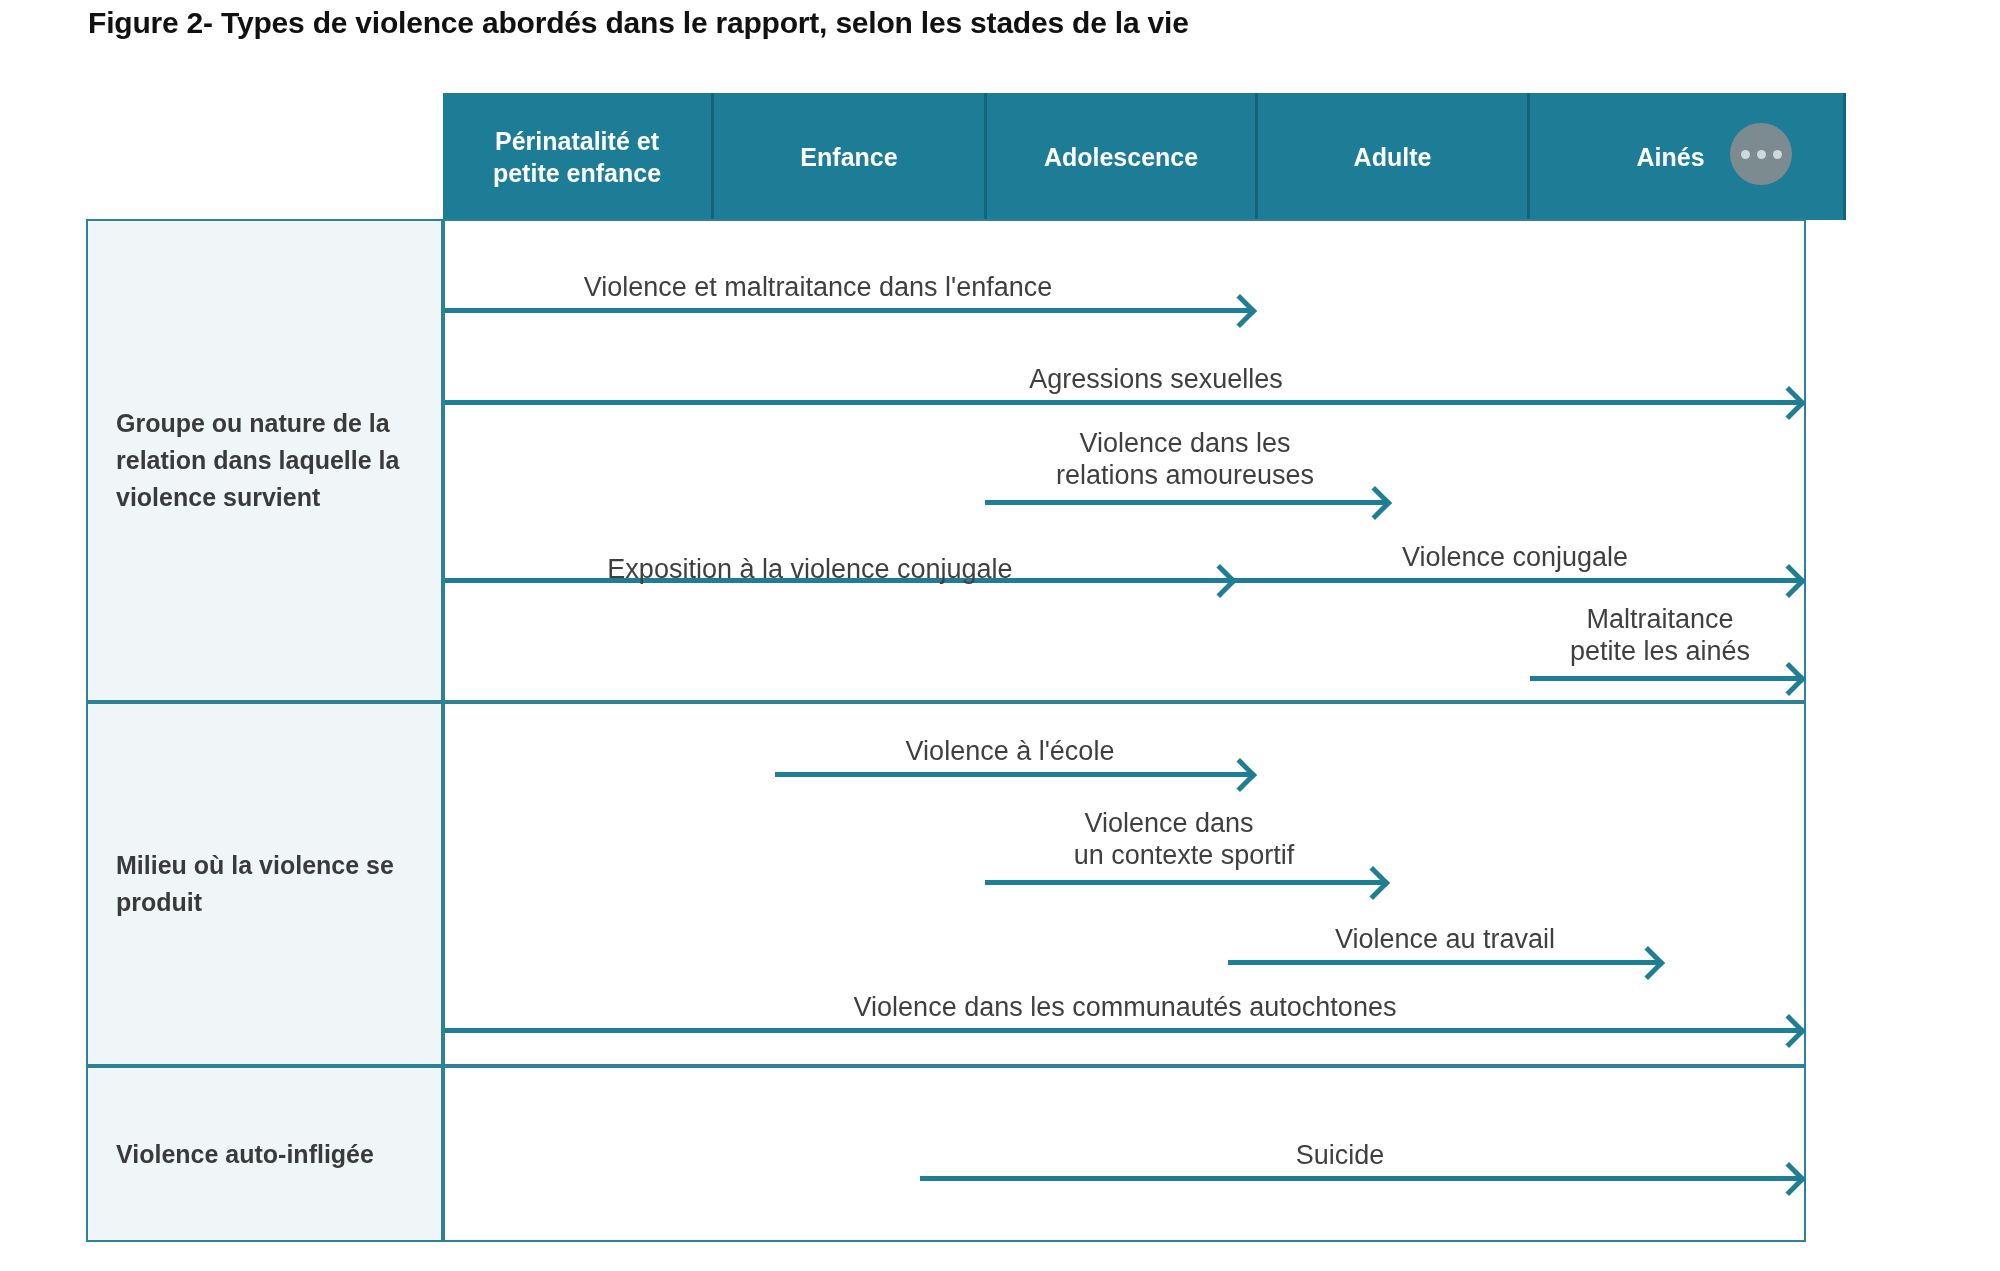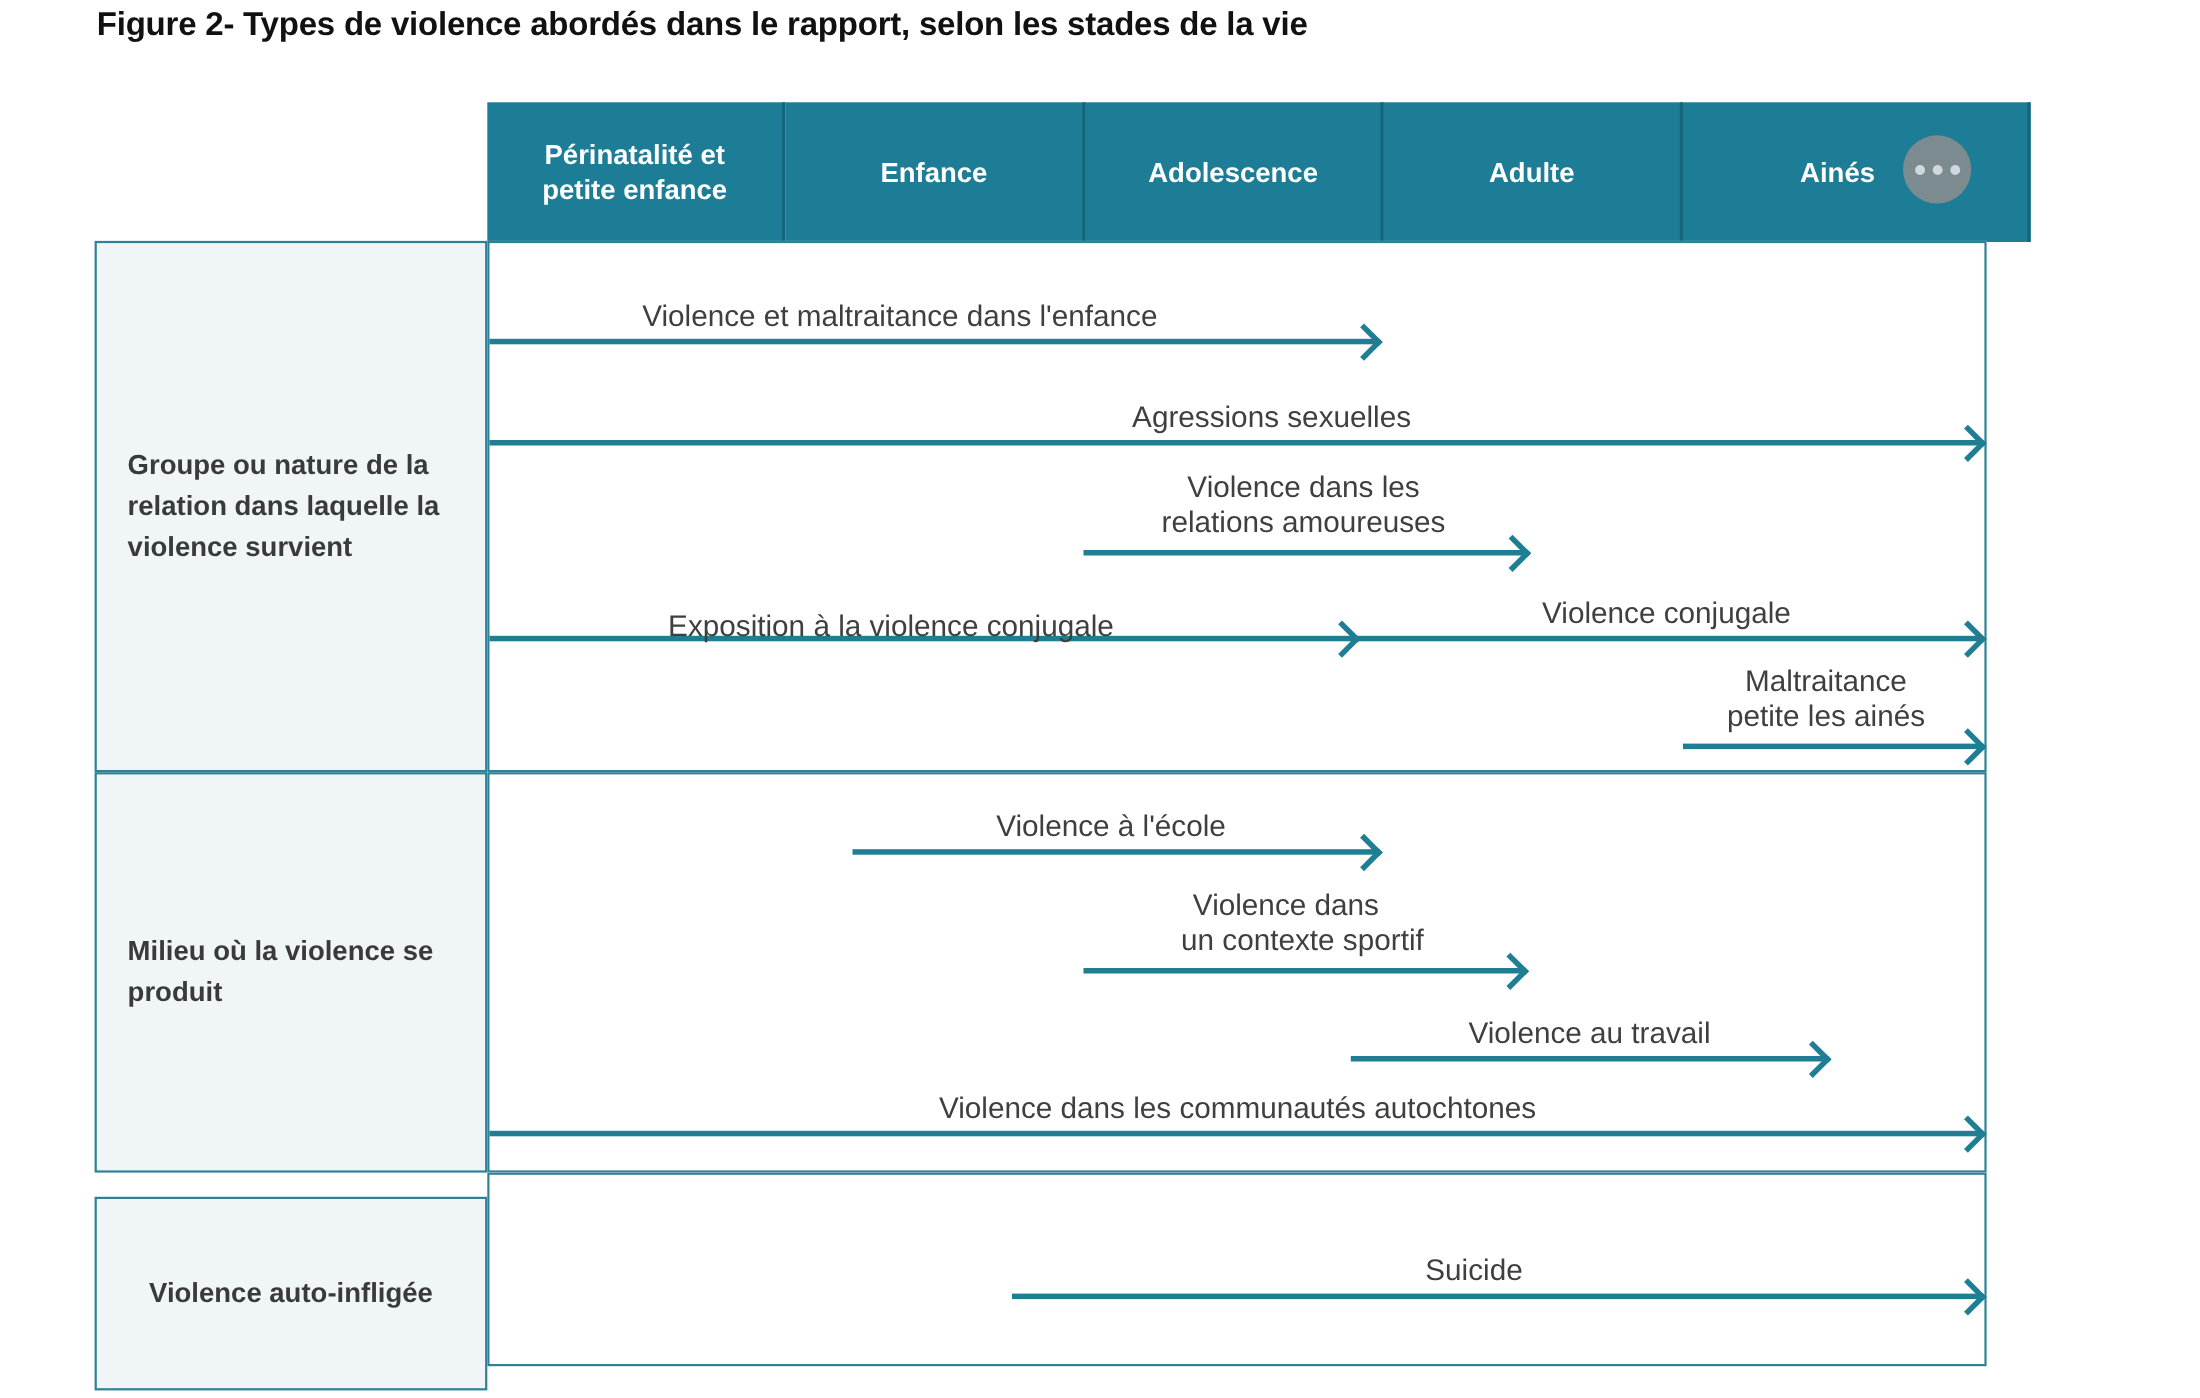--- a/index.html
+++ b/index.html
@@ -208,21 +208,21 @@
   <div class="arrow" style="left:985px; top:880px; width:398px;"></div>
   <div class="arrow-label" style="left:970px; top:808px; width:398px;">Violence dans</div>
   <div class="arrow-label" style="left:985px; top:840px; width:398px;">un contexte sportif</div>
 
   <div class="arrow" style="left:1228px; top:960px; width:430px;"></div>
   <div class="arrow-label" style="left:1250px; top:924px; width:390px;">Violence au travail</div>
 
   <div class="arrow" style="left:445px; top:1028px; width:1354px;"></div>
   <div class="arrow-label" style="left:660px; top:992px; width:930px;">Violence dans les communautés autochtones</div>
 
-  <div class="cat-cell" style="top:1088px; height:176px;justify-content:center;">
+  <div class="cat-cell" style="top:1066px; height:176px;">
     <span>Violence auto-infligée</span>
   </div>
 
   <div class="body-panel" style="top:1066px; height:176px;">
   </div>
 
   <div class="arrow" style="left:920px; top:1176px; width:879px;"></div>
   <div class="arrow-label" style="left:1180px; top:1140px; width:320px;">Suicide</div>
 
 </div>

